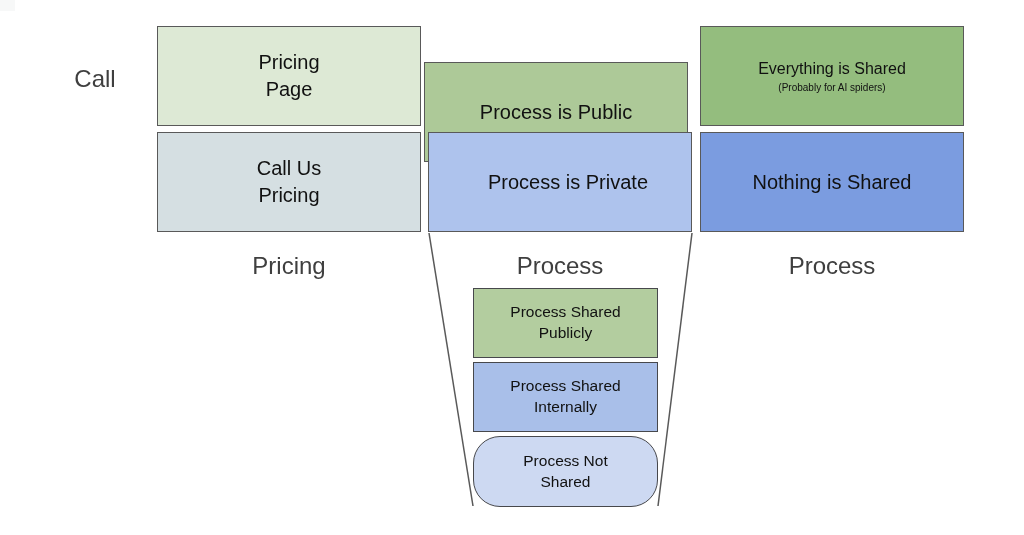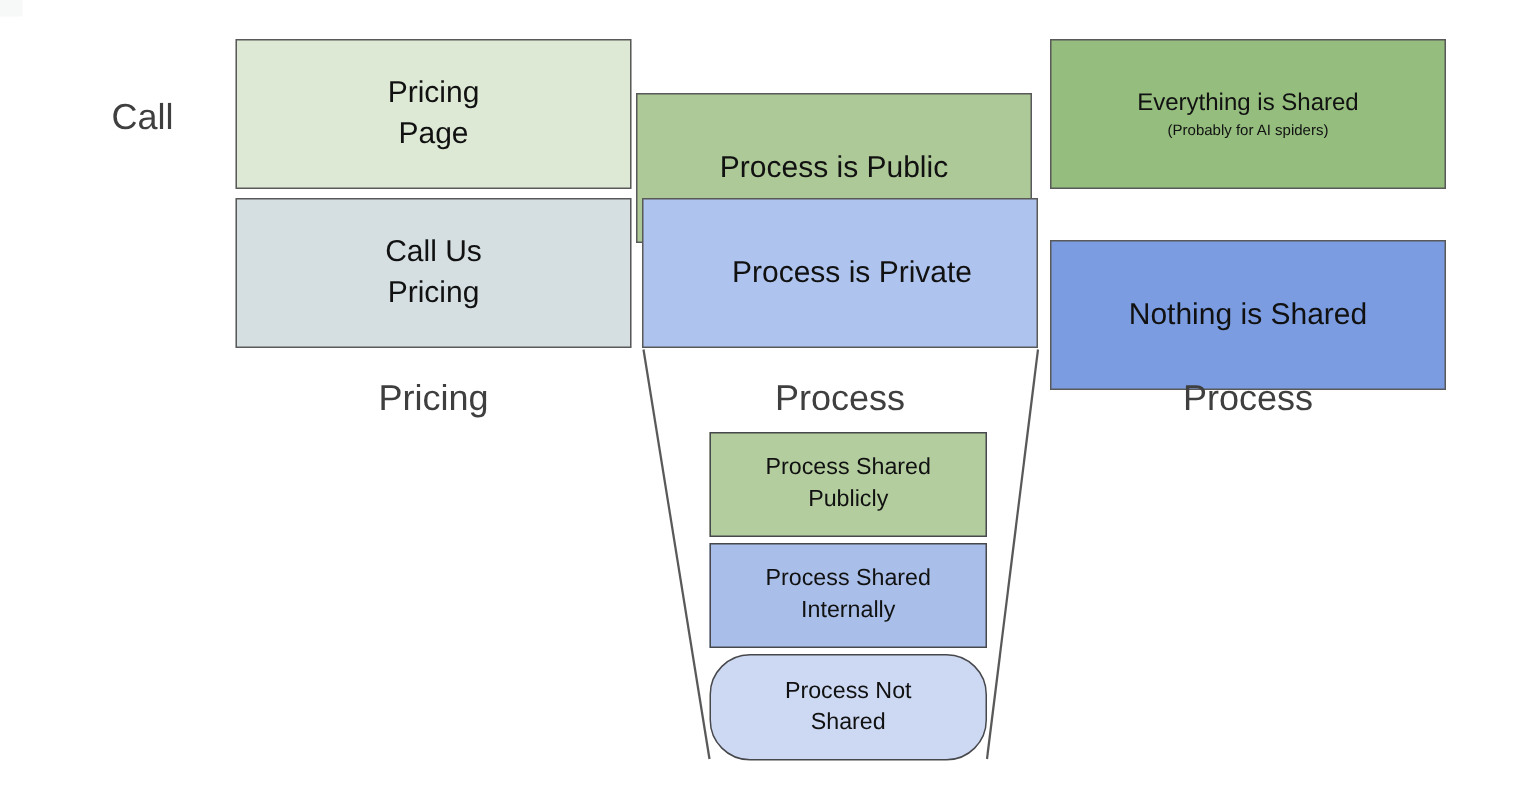--- a/index.html
+++ b/index.html
@@ -43,21 +43,21 @@
     text-align: center;
     color: #111111;
     font-size: 20px;
     line-height: 1.35;
   }
   .c-r0c0 { left: 157px; top: 26px; }
   .c-r0c1 { left: 424px; top: 26px; margin-top: 36px; }
   .c-r0c2 { left: 700px; top: 26px; }
   .c-r1c0 { left: 157px; top: 132px; }
   .c-r1c1 { left: 428px; top: 132px; }
-  .c-r1c2 { left: 700px; top: 132px; margin-top: 28px; }
+  .c-r1c2 { left: 700px; top: 132px; }
   .cell .main { font-size: 16px; }
   .cell .note { font-size: 10px; line-height: 1.25; margin-top: 2px; }
 
   .connector-svg {
     position: absolute; left: 0; top: 0;
     width: 1024px; height: 535px;
     pointer-events: none;
   }
 
   .funnel-box {

